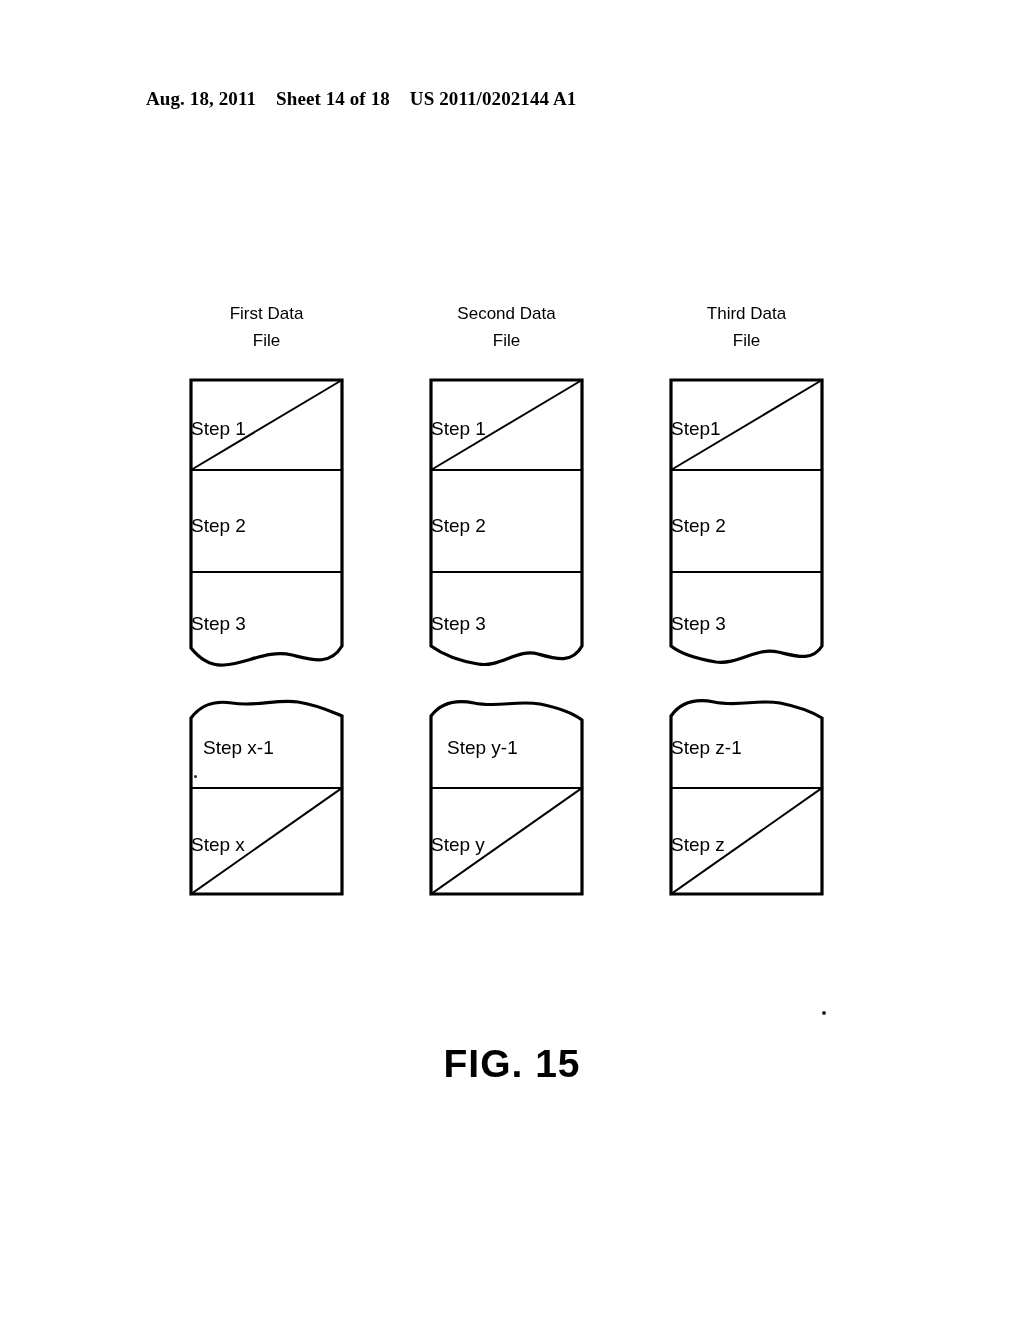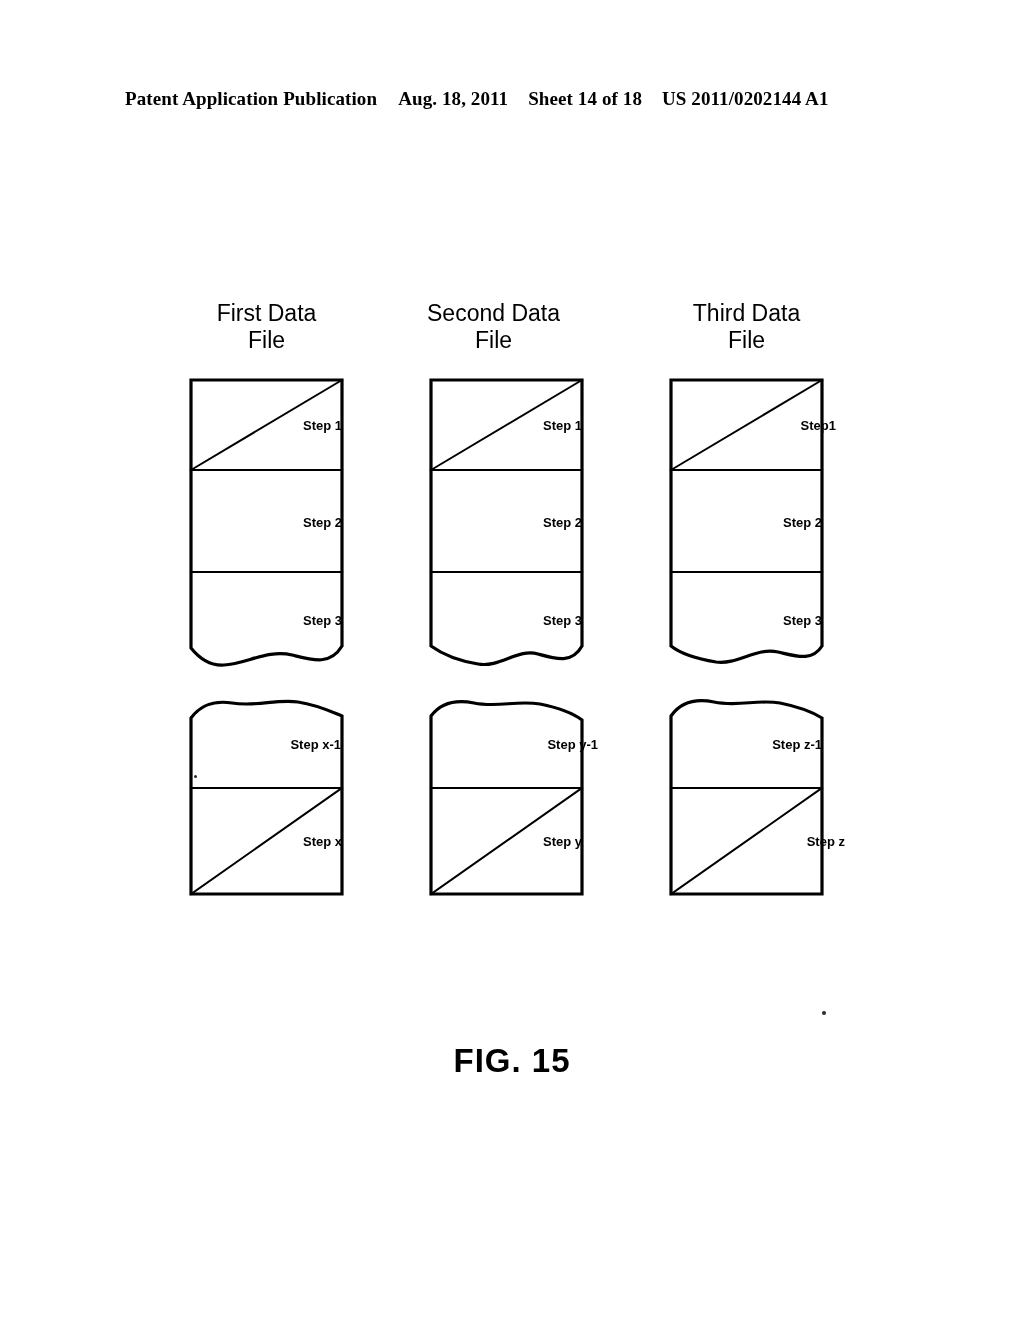--- a/index.html
+++ b/index.html
@@ -41,60 +41,59 @@
     top: 0;
     left: 0;
     width: 1024px;
     height: 1320px;
   }
 
   
   .col-title {
     position: absolute;
     text-align: center;
-    font-size: 23px;
+    font-size: 17px;
     line-height: 27px;
     font-weight: normal;
     white-space: pre-line;
   }
 
   
   .cell-label {
     position: absolute;
-    text-align: right;
-    font-size: 13px;
-    font-weight: bold;
+    text-align: left;
+    font-size: 19px;
+    font-weight: normal;
     line-height: 1;
     white-space: nowrap;
   }
 
   
   .fig-caption {
     position: absolute;
     top: 1042px;
     left: 0;
     width: 1024px;
     text-align: center;
-    font-size: 33px;
+    font-size: 39px;
     font-weight: bold;
     letter-spacing: 1px;
   }
 
   
   .speck {
     position: absolute;
     background: #2a2a2a;
     border-radius: 50%;
   }
 </style>
 </head>
 <body>
 
 <div class="page-header">
-  <span class="ph-pub">Patent Application Publication</span>
   <span class="ph-date">Aug. 18, 2011</span>
   <span class="ph-sheet">Sheet 14 of 18</span>
   <span class="ph-num">US 2011/0202144 A1</span>
 </div>
 
 <svg id="figure" viewBox="0 0 1024 1320">
   <g fill="none" stroke="#000000" stroke-width="3.2" stroke-linecap="square" stroke-linejoin="miter">
 
     <g>
       <path d="M191 380 L342 380 L342 646
@@ -152,29 +151,29 @@
                L 822 894 L 671 894 Z"></path>
       <line x1="671" y1="788" x2="822" y2="788" stroke-width="2.2"></line>
       <line x1="671" y1="894" x2="822" y2="788" stroke-width="2"></line>
     </g>
 
   </g>
 </svg>
 
 <div class="col-title" style="left:191px; top:300px; width:151px;">First Data
 File</div>
-<div class="col-title" style="left:418px; top:300px; width:151px;">Second Data
+<div class="col-title" style="left:431px; top:300px; width:151px;">Second Data
 File</div>
 <div class="col-title" style="left:671px; top:300px; width:151px;">Third Data
 File</div>
 
 <div class="cell-label" style="left:191px; top:419px; width:151px;">Step 1</div>
 <div class="cell-label" style="left:191px; top:516px; width:151px;">Step 2</div>
 <div class="cell-label" style="left:191px; top:614px; width:151px;">Step 3</div>
-<div class="cell-label" style="left:191px; top:738px; width:150px;">Step x-1</div>
+<div class="cell-label" style="left:191px; top:738px; width:150px;padding-left:12px;">Step x-1</div>
 <div class="cell-label" style="left:191px; top:835px; width:151px;">Step x</div>
 
 <div class="cell-label" style="left:431px; top:419px; width:151px;">Step 1</div>
 <div class="cell-label" style="left:431px; top:516px; width:151px;">Step 2</div>
 <div class="cell-label" style="left:431px; top:614px; width:151px;">Step 3</div>
 <div class="cell-label" style="left:431px; top:738px; width:151px;margin-left:16px;">Step y-1</div>
 <div class="cell-label" style="left:431px; top:835px; width:151px;">Step y</div>
 
 <div class="cell-label" style="left:671px; top:419px; width:165px;">Step1</div>
 <div class="cell-label" style="left:671px; top:516px; width:151px;">Step 2</div>

